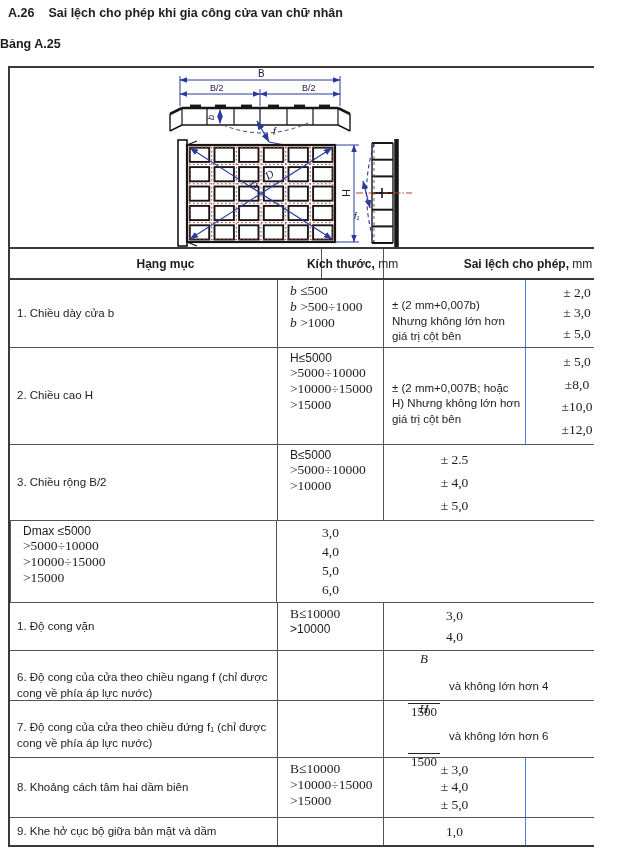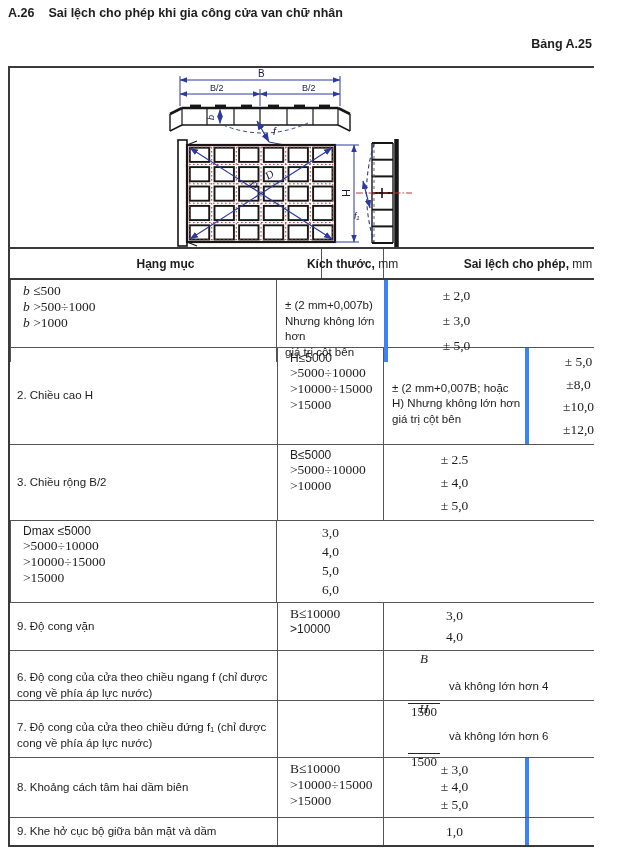--- a/index.html
+++ b/index.html
@@ -1,37 +1,37 @@
 <!DOCTYPE html>
 <html><head>
 <meta charset="utf-8">
 <style>
   html,body{margin:0;padding:0;background:#fff;color:#1d1d1d;
     font-family:"Liberation Sans",sans-serif;}
   .page{position:relative;width:594px;height:849px;background:#fff;overflow:hidden;}
 
   .heading{position:absolute;left:8px;top:6px;font-size:12.5px;font-weight:bold;}
   .heading .no{margin-right:14px;}
-  .caption{position:absolute;left:0;top:37px;width:592px;text-align:right;
+  .caption{position:absolute;left:0;top:37px;width:592px;text-align:left;
     font-size:12.5px;font-weight:bold;}
 
   .tbl{position:absolute;left:8px;top:66px;width:622px;border:2px solid #3a3a3a;
     box-sizing:border-box;background:#fff;}
   .draw-row{height:181px;border-bottom:2px solid #3a3a3a;box-sizing:border-box;}
 
   .grid{display:grid;grid-template-columns:267px 107px 141px auto;
     box-sizing:border-box;border-bottom:1px solid #555;}
   .hdr{height:31px;border-bottom:2px solid #3a3a3a;}
   .r1{height:68px}.r2{height:97px}.r3{height:76px}.r4{height:82px}
   .r5{height:48px}.r6{height:50px}.r7{height:57px}.r8{height:60px}
   .r9{height:27px;border-bottom:none;}
 
   .cell{box-sizing:border-box;min-width:0;}
   .c2{border-left:1px solid #555;border-right:1px solid #555;}
-  .c3b-line{border-left:4px solid #3b82f6;}
+  .c3b-line{border-left:1px solid #3b82f6;}
   .span2{grid-column:3/5;}
 
   .hc{display:flex;align-items:center;justify-content:center;
     font-size:12px;white-space:pre;margin-left:44px;}
   .hc .b{font-weight:bold;}
 
   .item{display:flex;flex-direction:column;justify-content:center;
     padding:2px 6px 2px 7px;font-size:11.5px;line-height:1.35;}
   .dims{display:flex;flex-direction:column;justify-content:flex-start;
     padding:3px 2px 3px 12px;height:100%;}
@@ -199,20 +199,23 @@
       </svg>
     </div>
 
     <div class="grid hdr">
       <div class="cell hc"><span class="b">Hạng mục</span></div>
       <div class="cell c2 hc"><span class="b">Kích thước,</span><span> mm</span></div>
       <div class="cell hc span2"><span class="b">Sai lệch cho phép,</span><span> mm</span></div>
     </div>
 
     <div class="grid r1">
+      <div class="cell item">
+          <span>1. Chiều dày cửa b</span>
+        </div>
       <div class="cell c2 dims">
         <div class="dim-s mathvar">b ≤500</div>
         <div class="dim-s mathvar">b &gt;500÷1000</div>
         <div class="dim-s mathvar">b &gt;1000</div>
       </div>
       <div class="cell note">
         <div>± (2 mm+0,007b)</div>
         <div>Nhưng không lớn hơn</div>
         <div>giá trị cột bên</div>
       </div>
@@ -274,21 +277,21 @@
         <div>3,0</div>
         <div>4,0</div>
         <div>5,0</div>
         <div>6,0</div>
       </div>
       <div class="cell"></div>
     </div>
 
     <div class="grid r5">
       <div class="cell item">
-          <span>9. Độ cong vặn</span>
+          <span>1. Độ cong vặn</span>
         </div>
       <div class="cell c2 dims">
         <div class="dim-s">B≤10000</div>
         <div class="dim-a">&gt;10000</div>
       </div>
       <div class="cell vals">
         <div>3,0</div>
         <div>4,0</div>
       </div>
       <div class="cell"></div>

